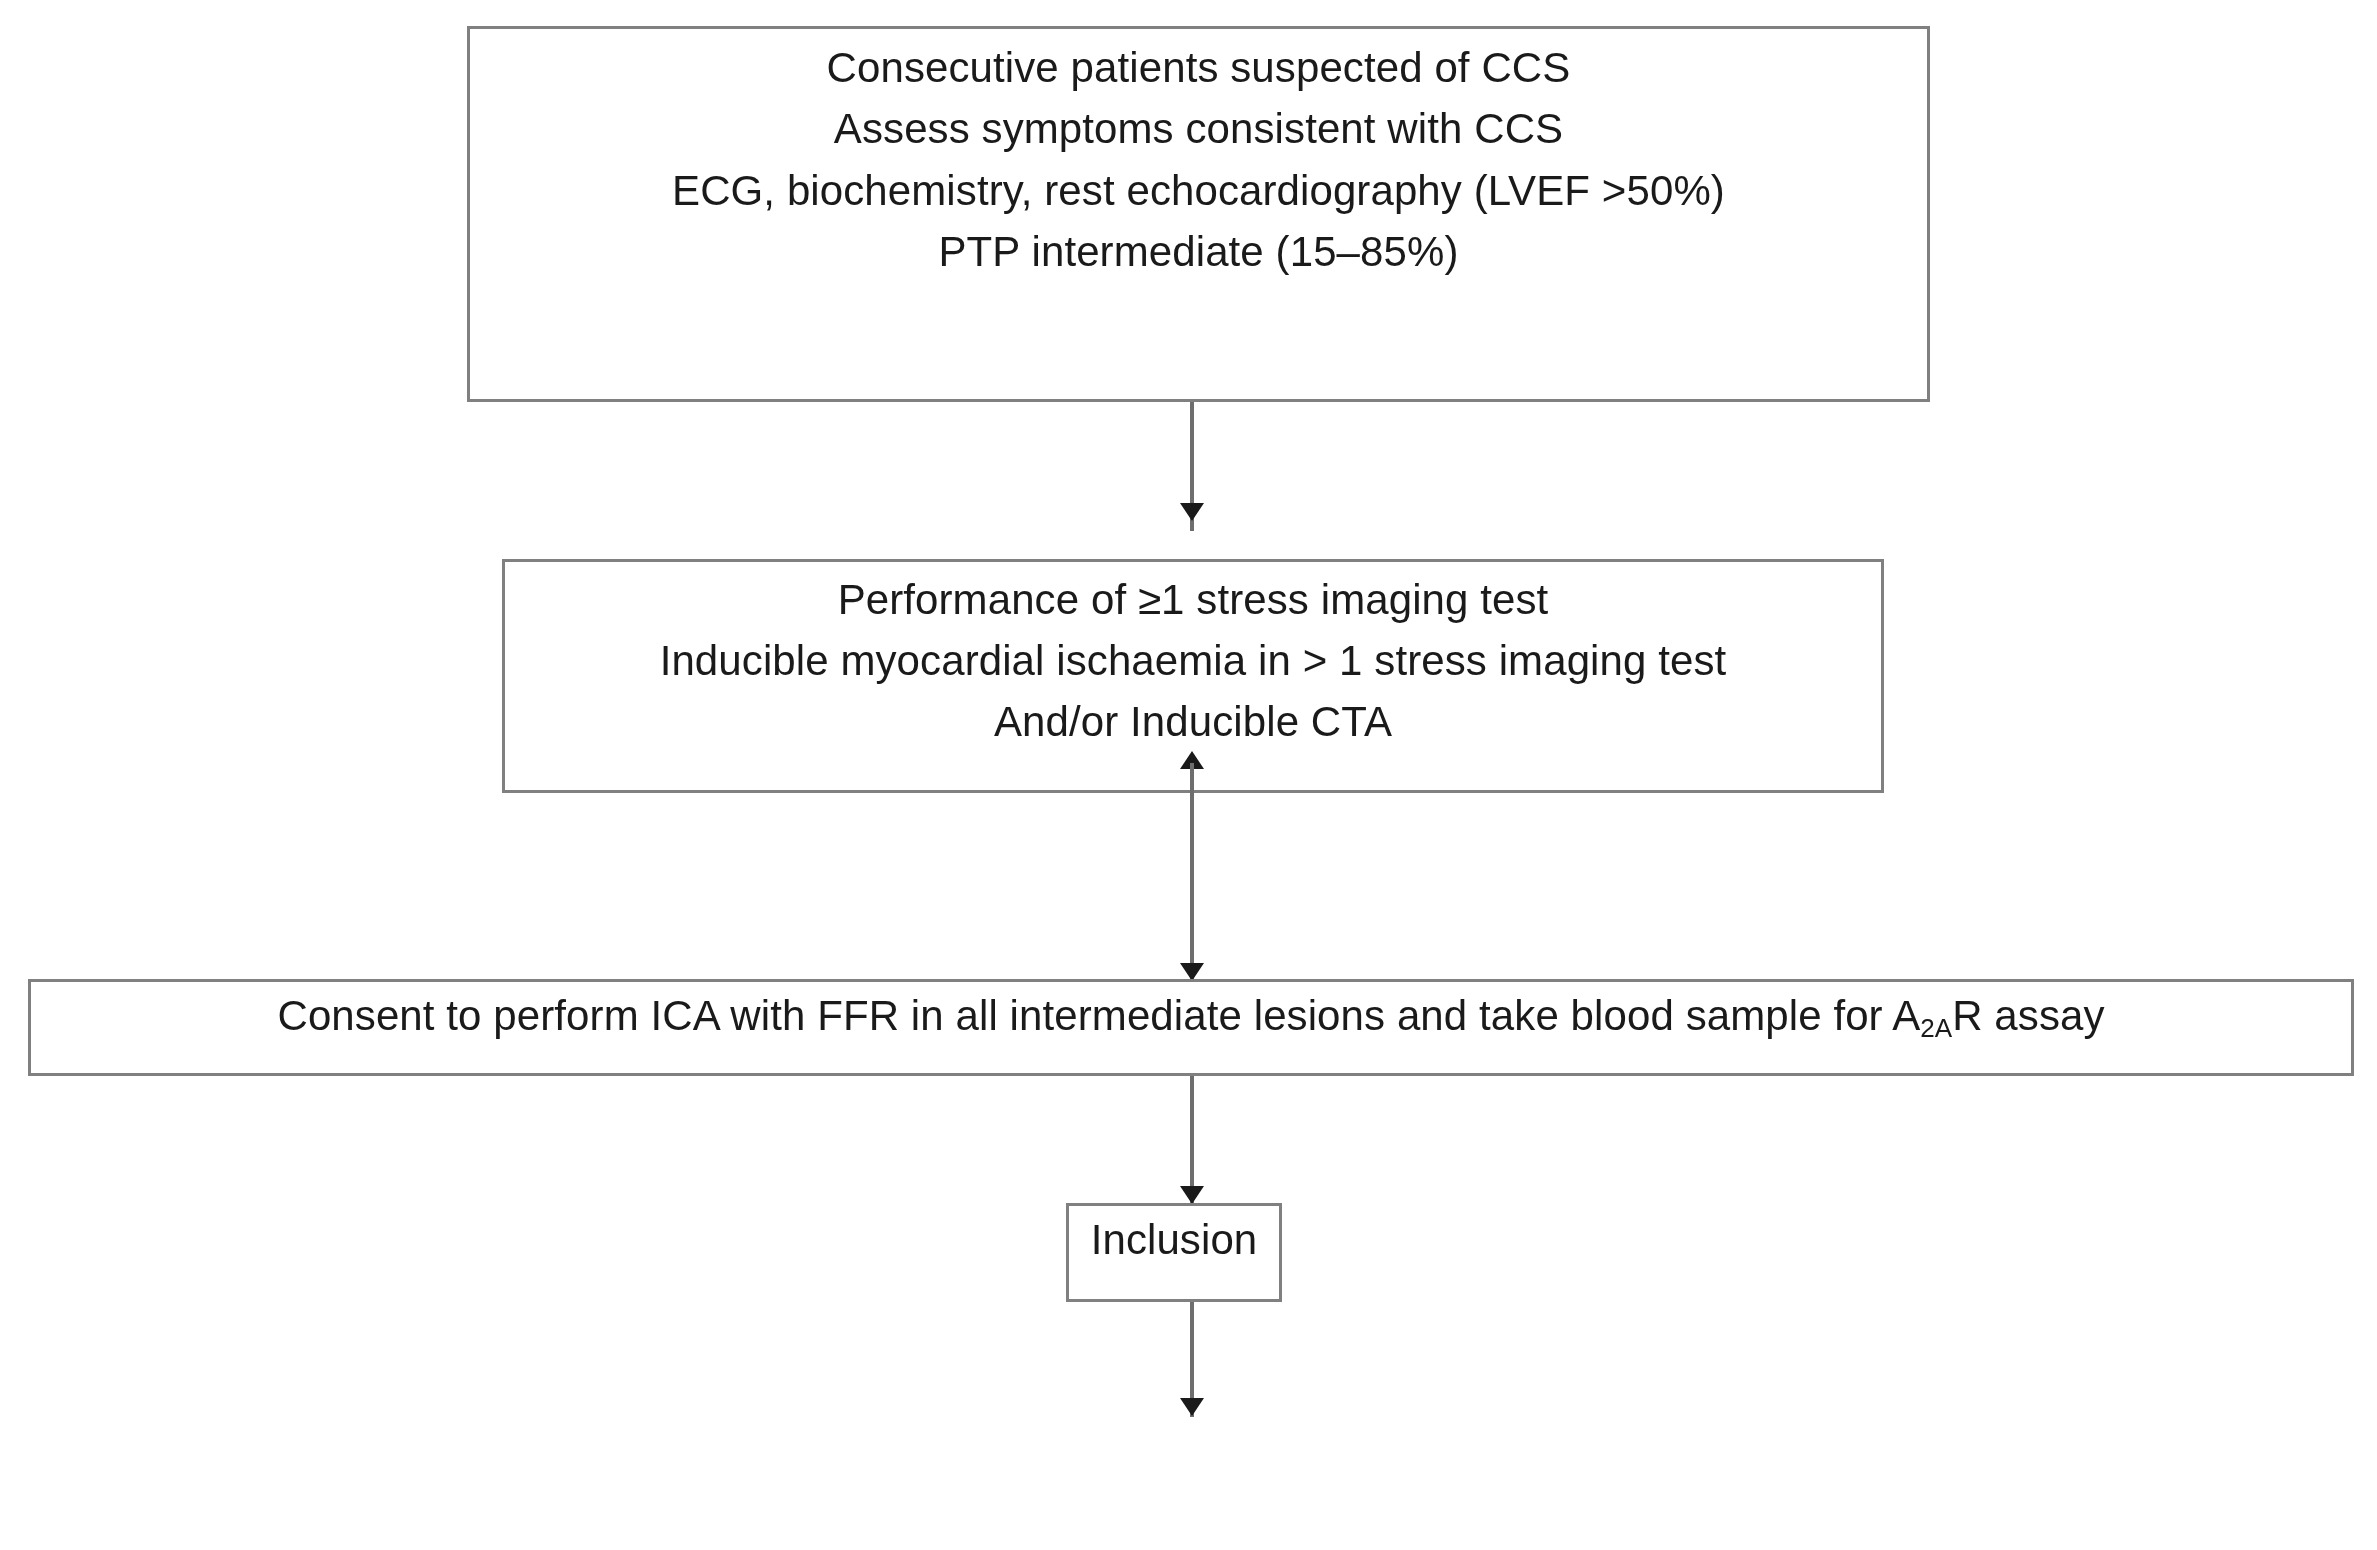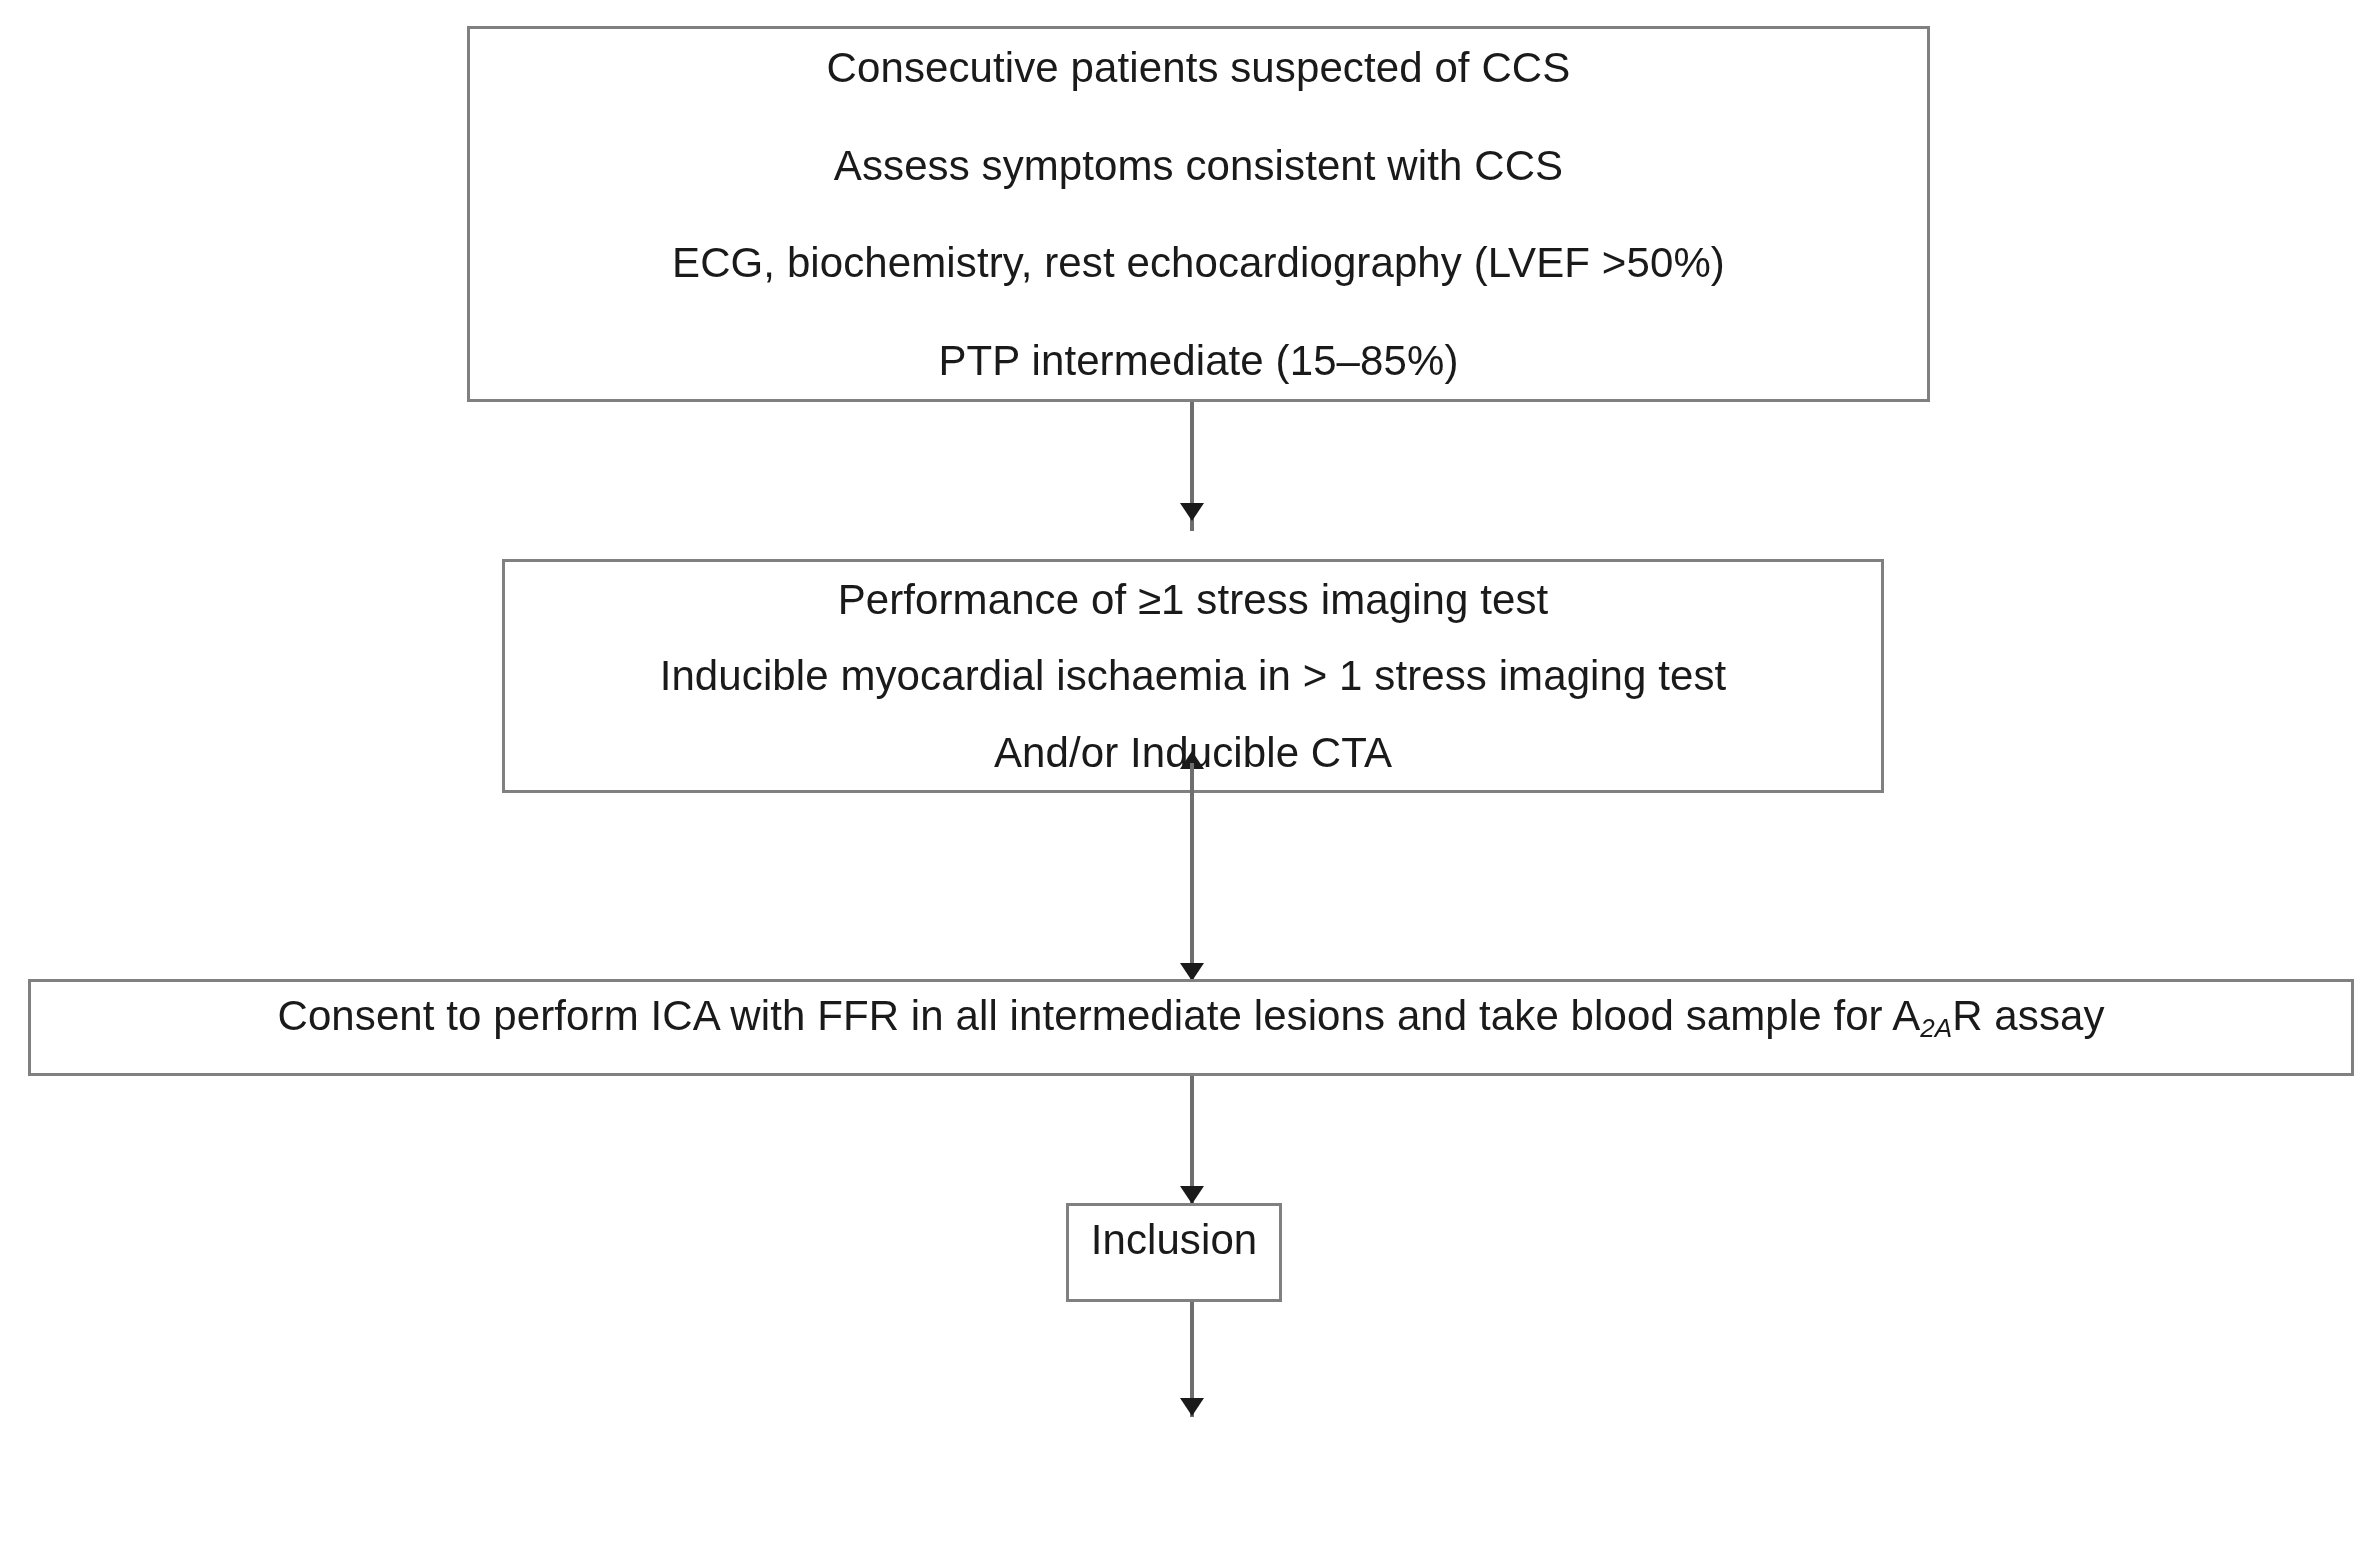--- a/index.html
+++ b/index.html
@@ -22,21 +22,21 @@
 
   
   .node {
     position: absolute;
     box-sizing: border-box;
     border: 3.2px solid #808080;
     background: #ffffff;
     display: flex;
     flex-direction: column;
     align-items: center;
-    justify-content: space-between;
+    justify-content: flex-start;
     text-align: center;
     color: #1a1a1a;
   }
 
   .node .line {
     display: block;
     white-space: nowrap;
     font-size: 42px;
     line-height: 1.46;
     letter-spacing: 0.1px;
@@ -87,21 +87,20 @@
     width: 2136px;
     height: 97px;
     padding: 3.2px 14.5px;
   }
 
   
   .sub {
     font-size: 0.62em;
     vertical-align: -0.28em;
     letter-spacing: 0px;
-    font-style: italic;
   }
 
   
   .connector {
     position: absolute;
     background: #6e6e6e;
     width: 4px;
   }
 
   .arrowhead {

